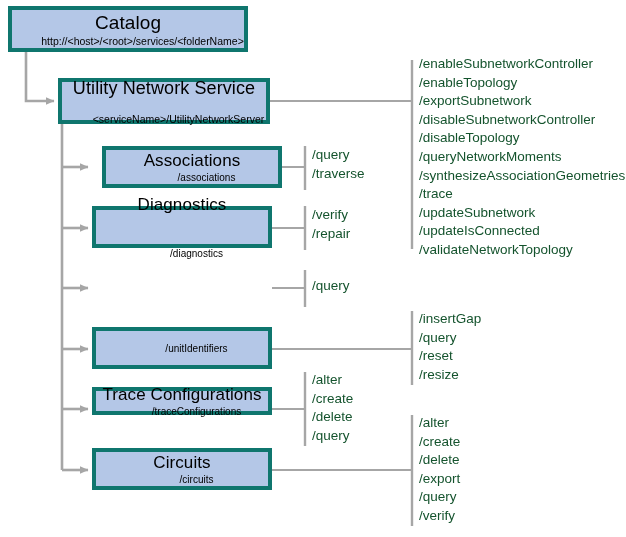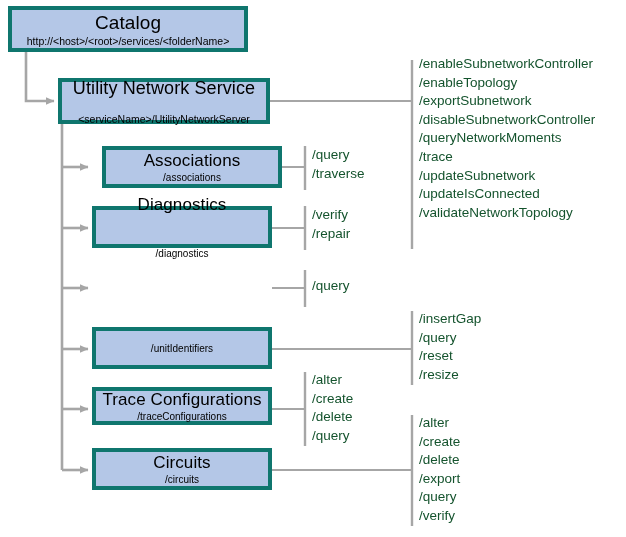--- a/index.html
+++ b/index.html
@@ -40,20 +40,21 @@
     font-size: 17px;
     line-height: 19px;
     letter-spacing: 0.1px;
     white-space: nowrap;
   }
   .node .path {
     font-size: 10px;
     line-height: 12px;
     margin-top: 2px;
     white-space: nowrap;
+    padding-left: 29px;
   }
   .node.root .title { font-size: 19px; line-height: 21px; }
   .node.root .path { font-size: 10.5px; }
   .node.service .title { font-size: 18px; line-height: 20px; }
   .node.service .path { font-size: 10.5px; }
   .oplist {
     position: absolute;
     color: #14532d;
     font-size: 13.5px;
     line-height: 18.6px;
@@ -125,36 +126,38 @@
   <div class="node" style="left:92px; top:206px; width:180px; height:42px;gap:32px;">
     <div class="title">Diagnostics</div>
     <div class="path">/diagnostics</div>
   </div>
 
 
   <div class="node" style="left:92px; top:327px; width:180px; height:42px;">
     <div class="path">/unitIdentifiers</div>
   </div>
 
-  <div class="node" style="left:92px; top:387px; width:180px; height:38px;justify-content:center;">
+  <div class="node" style="left:92px; top:387px; width:180px; height:28px;justify-content:center;">
     <div class="title">Trace Configurations</div>
     <div class="path">/traceConfigurations</div>
   </div>
 
   <div class="node" style="left:92px; top:448px; width:180px; height:42px;">
     <div class="title">Circuits</div>
     <div class="path">/circuits</div>
   </div>
 
   <div class="oplist" style="left:419px; top:55px;">
       <div>/enableSubnetworkController</div>
       <div>/enableTopology</div>
       <div>/exportSubnetwork</div>
       <div>/disableSubnetworkController</div>
+      <div>/disableTopology</div>
       <div>/queryNetworkMoments</div>
+      <div>/synthesizeAssociationGeometries</div>
       <div>/trace</div>
       <div>/updateSubnetwork</div>
       <div>/updateIsConnected</div>
       <div>/validateNetworkTopology</div>
     </div>
 
   <div class="oplist" style="left:312px; top:146px;">
       <div>/query</div>
       <div>/traverse</div>
     </div>

